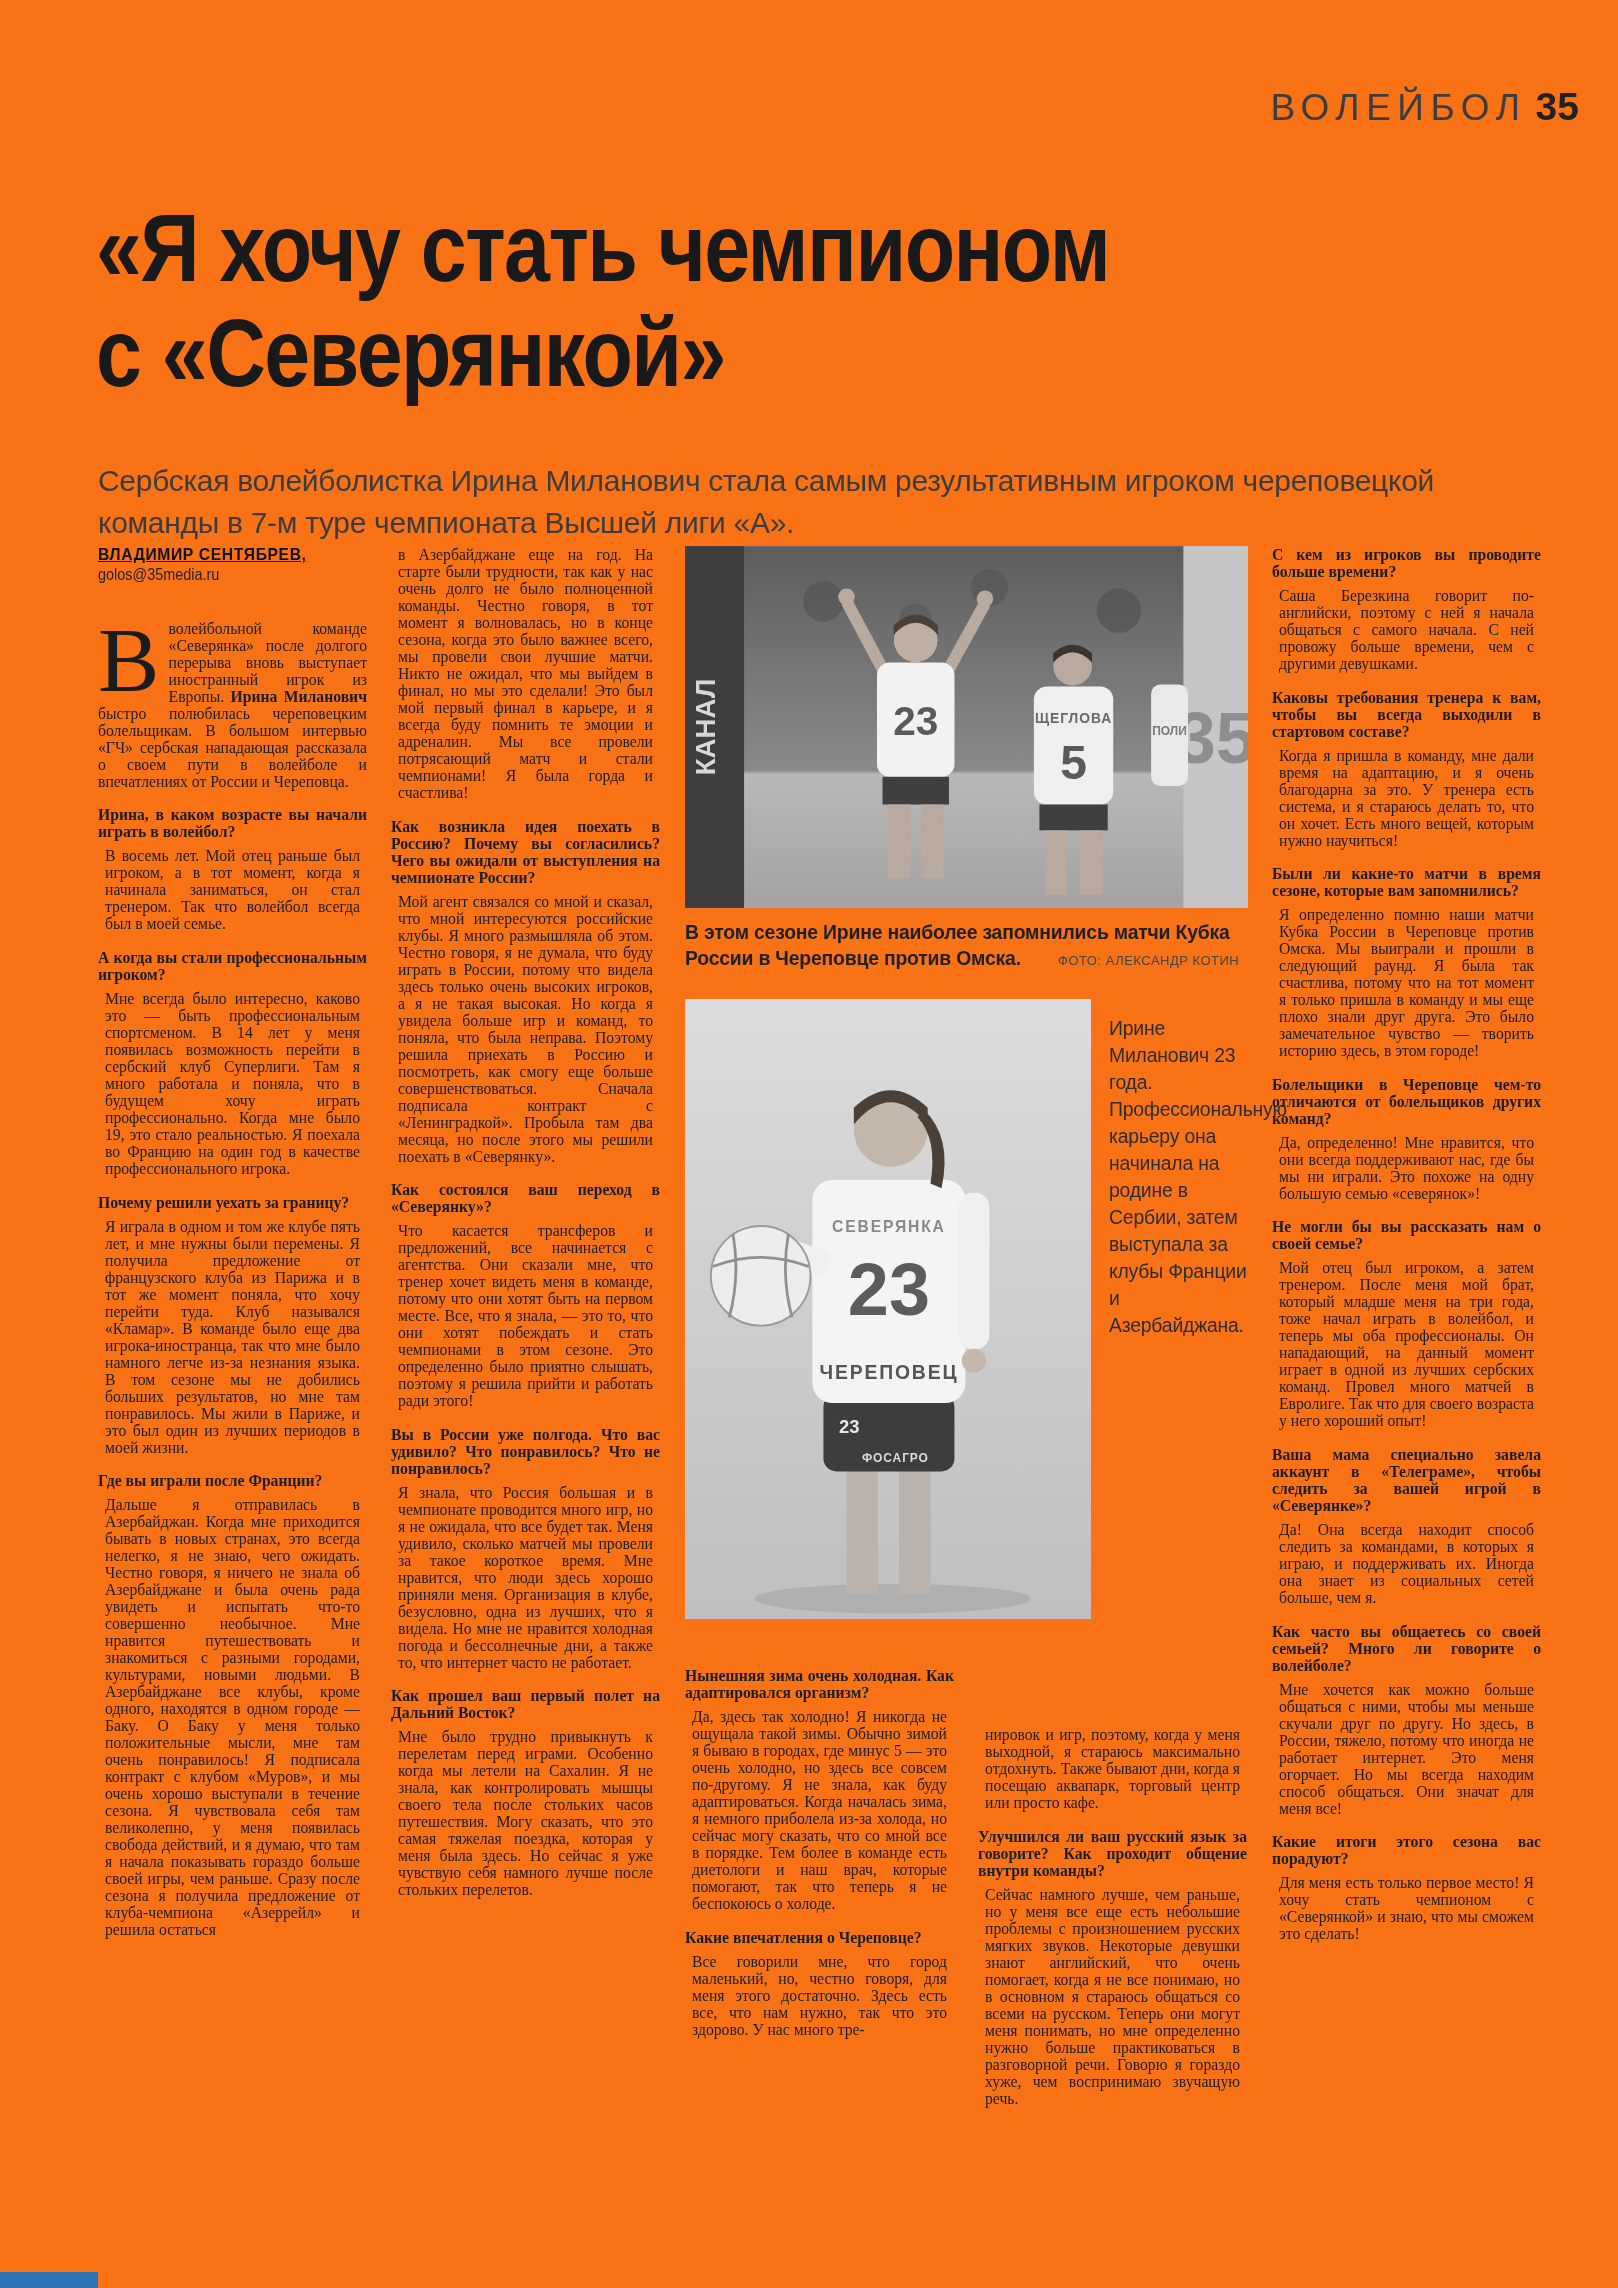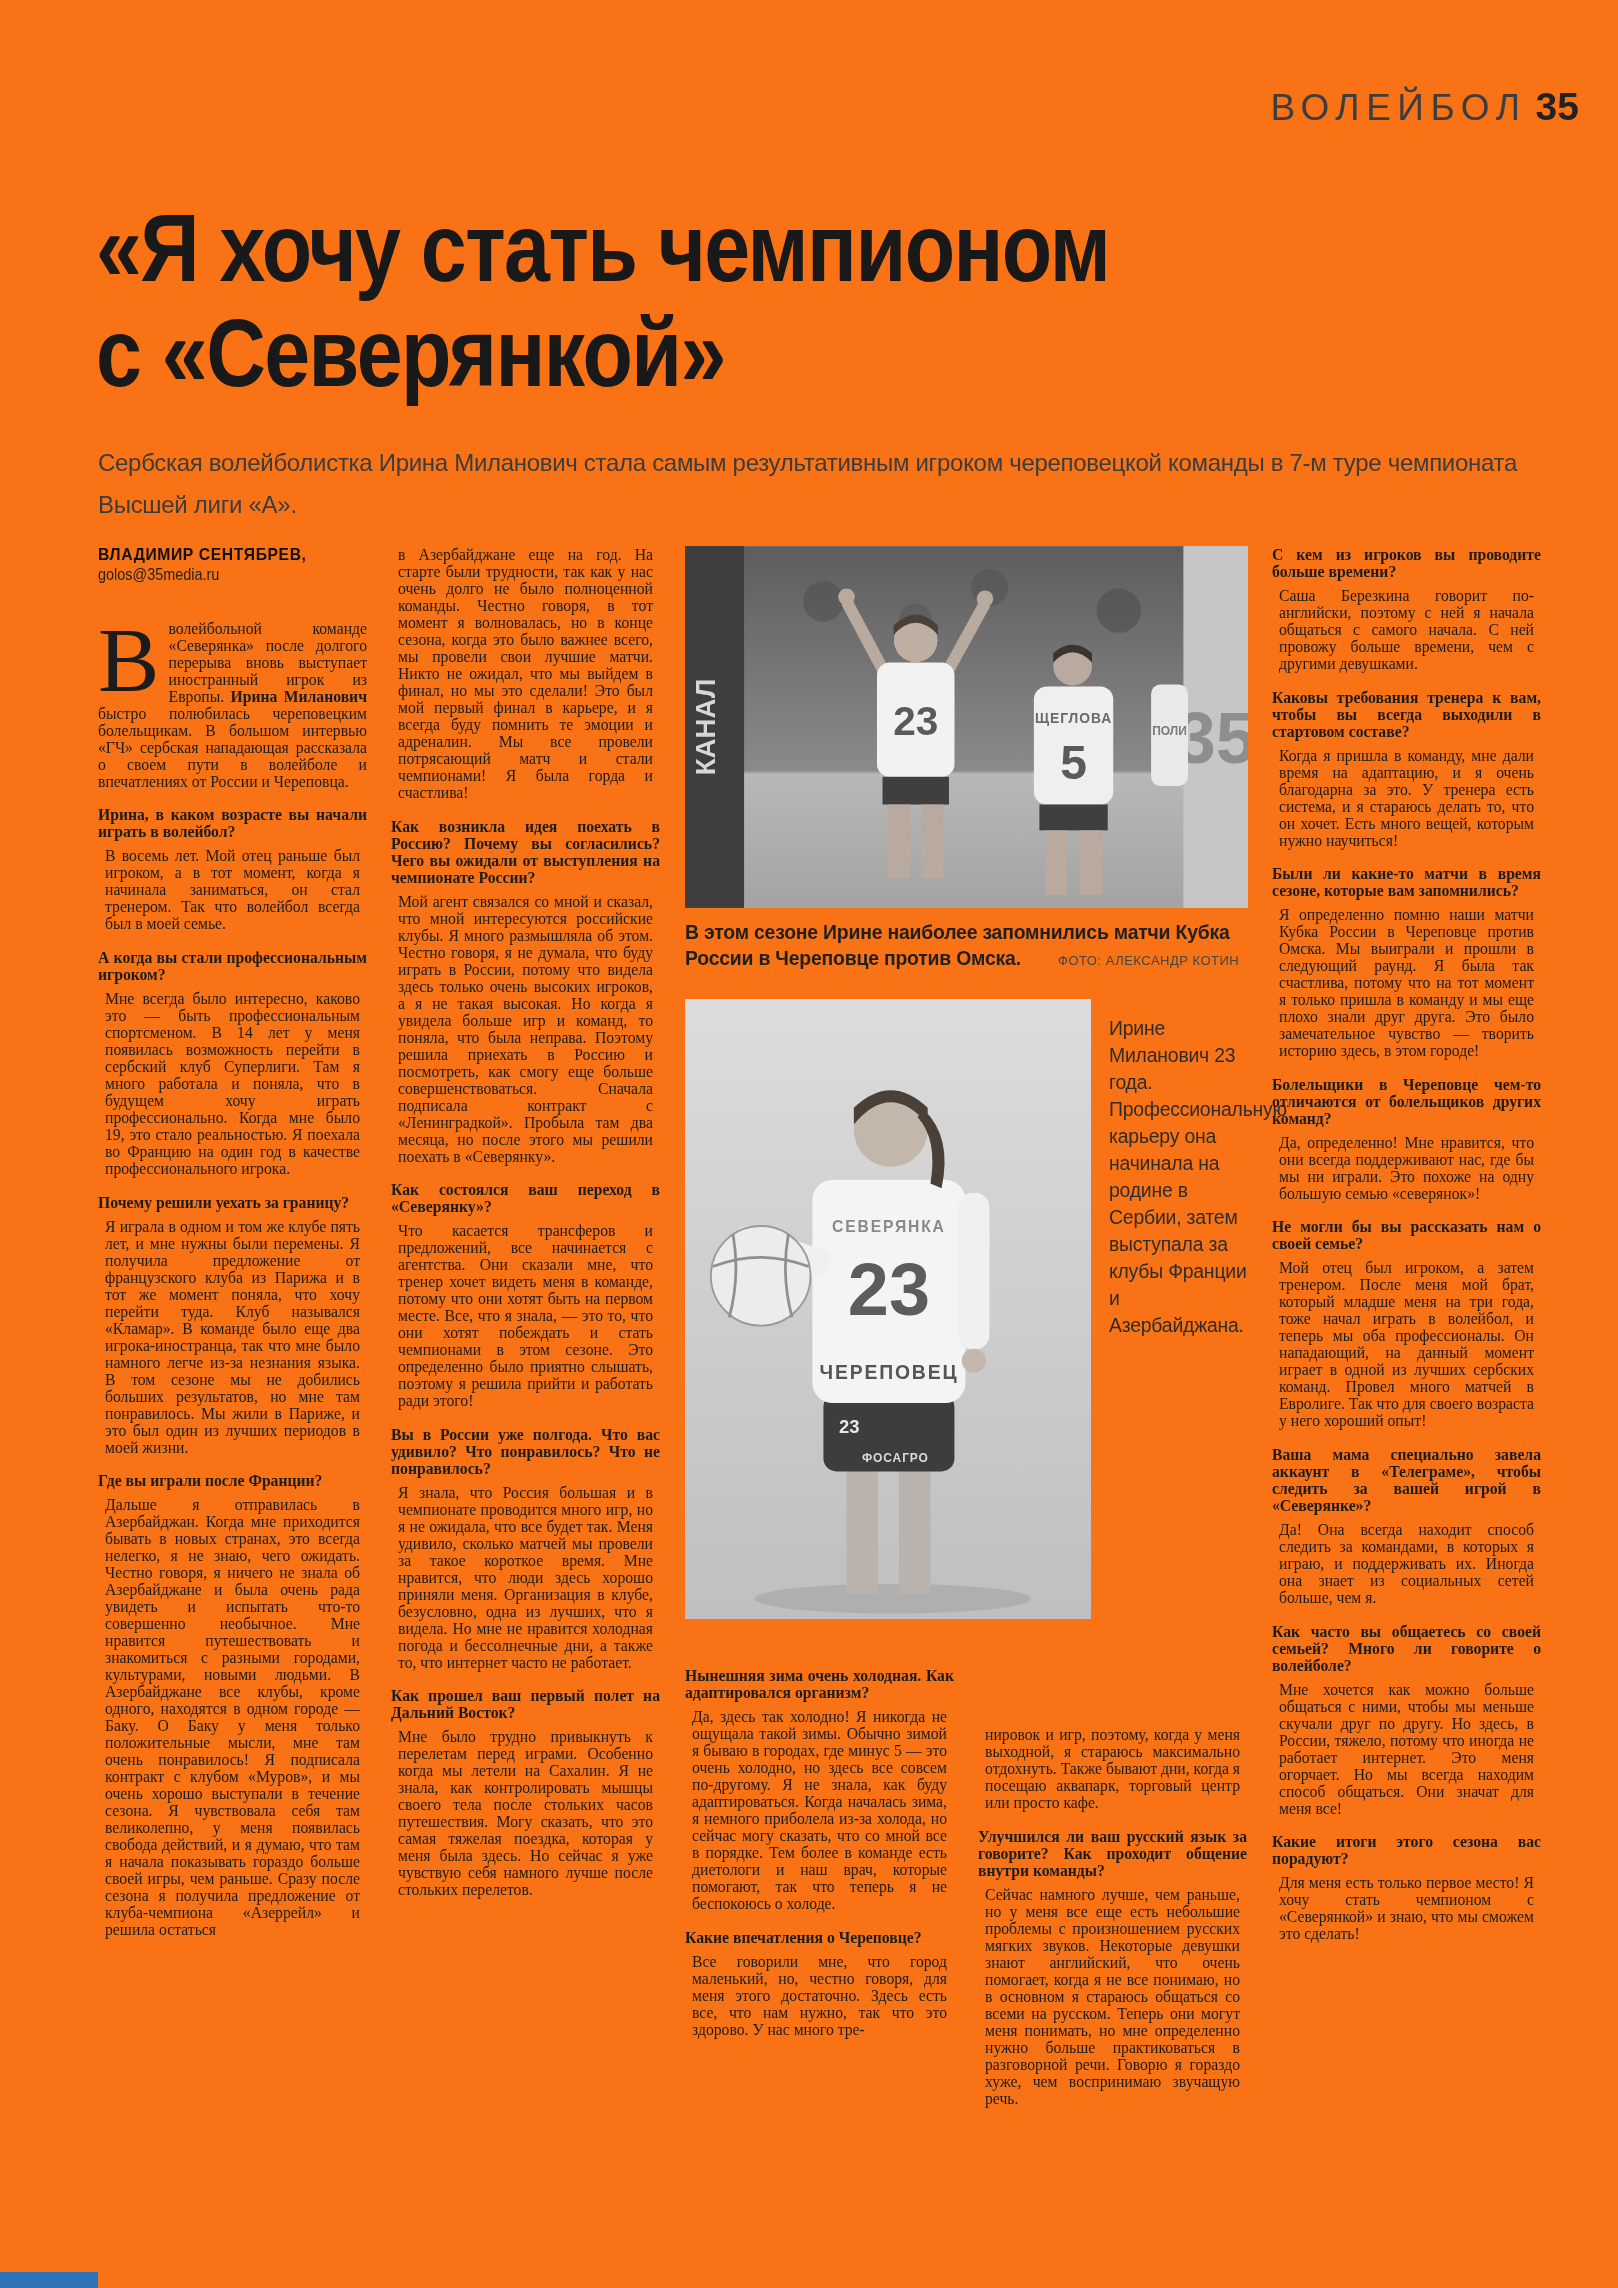--- a/index.html
+++ b/index.html
@@ -8,32 +8,32 @@
   
   .masthead{position:absolute;top:85px;right:78px;text-align:right;white-space:nowrap;
             font-family:"Liberation Sans",sans-serif;}
   .masthead .section{font-size:37px;font-weight:400;letter-spacing:6.5px;color:#3d3d3d;}
   .masthead .pagenum{font-size:39px;font-weight:700;color:#222;margin-left:9.2px;letter-spacing:0;}
   
   .headline{position:absolute;left:96px;top:131px;transform:scaleX(.86);transform-origin:left top;
             font-family:"Liberation Sans",sans-serif;font-weight:700;color:#191919;
             font-size:96px;line-height:105px;letter-spacing:-1.8px;white-space:nowrap;}
   
-  .standfirst{position:absolute;left:98px;top:418px;width:1440px;
-              font-family:"Liberation Sans",sans-serif;font-size:24px;line-height:42px;
+  .standfirst{position:absolute;left:98px;top:430px;width:1440px;
+              font-family:"Liberation Sans",sans-serif;font-size:30px;line-height:42px;
               color:#3c3c3c;letter-spacing:-0.3px;}
   
   .col{position:absolute;width:269px;font-size:15.7px;line-height:17px;text-align:justify;}
   .col1{left:98px;top:546px;height:1698px;}
   .col2{left:391px;top:546px;height:1698px;}
   .col3{left:685px;top:1667px;height:581px;}
   .col4{left:978px;top:1726px;height:581px;}
   .col5{left:1272px;top:546px;height:1698px;}
   .byline{font-family:"Liberation Sans",sans-serif;margin-bottom:37px;}
-  .byline .author{font-size:15.7px;font-weight:700;letter-spacing:0.6px;color:#111;}
+  .byline .author{font-size:15.7px;font-weight:700;letter-spacing:0.6px;color:#111;text-decoration:underline;}
   .byline .email{font-size:15.7px;color:#222;margin-top:2.8px;transform:scaleX(.92);transform-origin:left;}
   .q{font-weight:700;margin:16.6px 0 0 0;}
   .a{margin:7px;}
   .lead{margin:0;}
   .dropcap{float:left;font-family:"Liberation Serif",serif;font-size:92px;line-height:74px;
            padding:3.7px 9.2px 0 0;color:#1c1c1c;}
   
   .photo{position:absolute;background:#cfcfcf;}
   .photo svg{display:block;}
   .photo1{left:685px;top:546px;width:563px;height:362px;}

